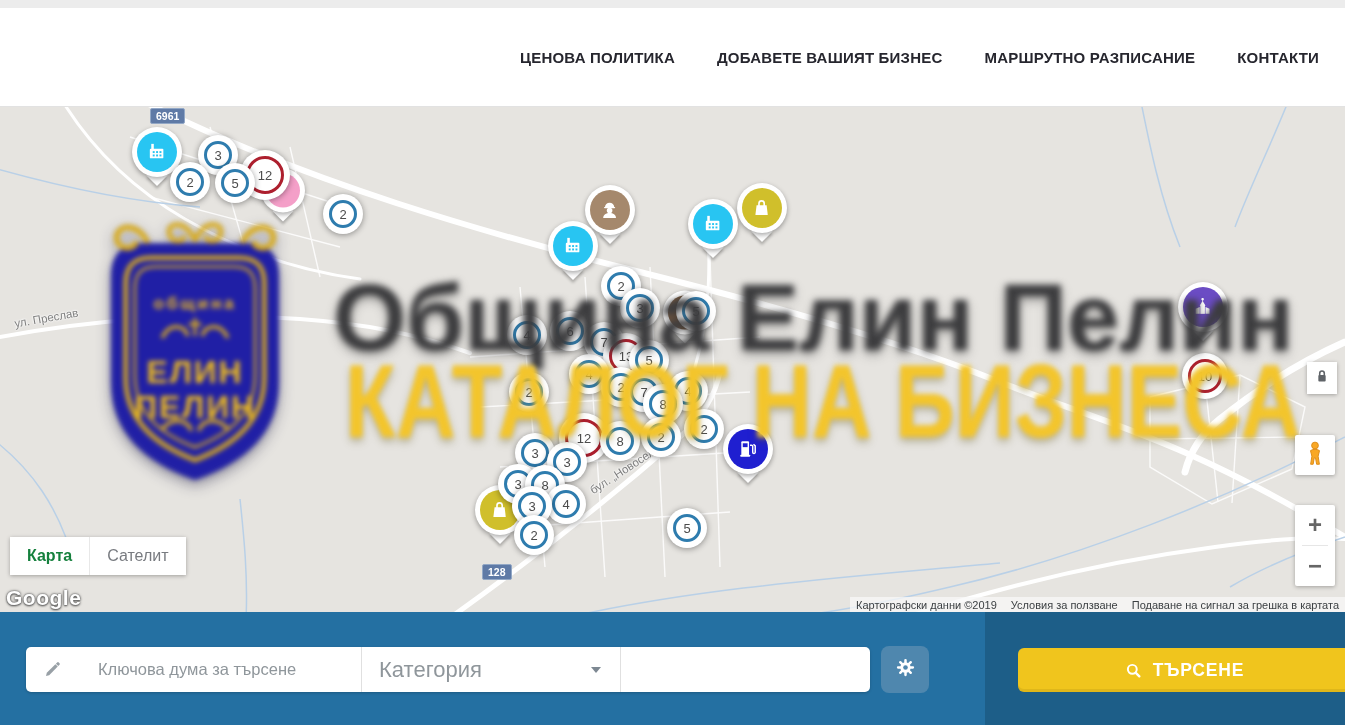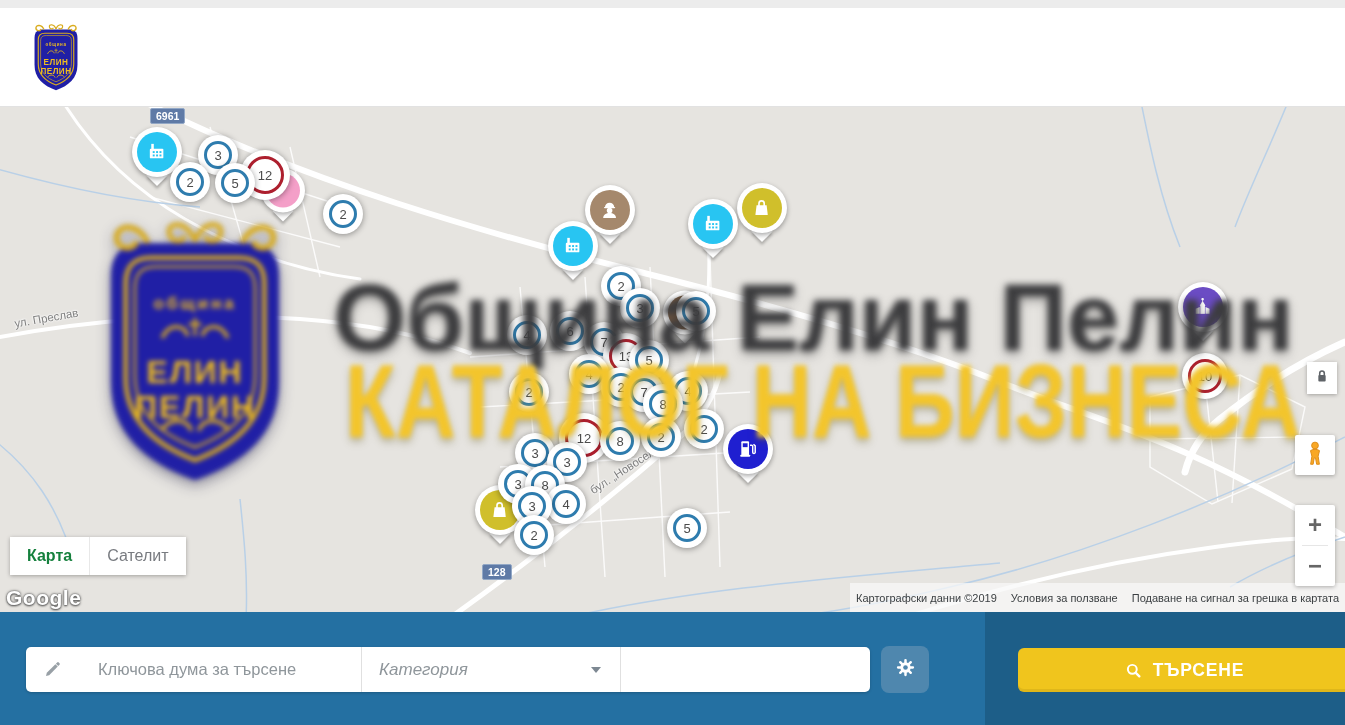--- a/index.html
+++ b/index.html
@@ -53,21 +53,21 @@
   
   .maptype { position:absolute; left:10px; top:430px; z-index:6; display:flex;
          box-shadow:0 1px 4px rgba(0,0,0,.3); cursor:pointer; }
   .maptype-btn { background:#fff; height:38px; display:flex; align-items:center; justify-content:center;
          font-size:16px; padding:0 17px; }
   .maptype-btn.active { font-weight:bold; color:#15803d; }
   .maptype-btn.inactive { color:#787b80; border-left:1px solid #e8e8e8; }
   .google-logo { position:absolute; left:6px; top:479px; z-index:6; font-size:21px; font-weight:bold; color:#fff;
          letter-spacing:.5px; cursor:pointer;
          text-shadow:0 0 2px rgba(90,90,90,.9),0 0 3px rgba(90,90,90,.7),0 1px 2px rgba(60,60,60,.8); }
-  .attribution { position:absolute; right:0; bottom:0; z-index:6; height:29px; display:flex; gap:14px;
+  .attribution { position:absolute; right:0; bottom:0; z-index:6; height:15px; display:flex; gap:14px;
          align-items:center; background:rgba(248,248,248,.75); padding:0 6px; font-size:11px; color:#3c4043; }
   .attribution span { white-space:nowrap; }
   .ctl-btn { position:absolute; z-index:6; background:#fff; box-shadow:0 1px 4px rgba(0,0,0,.3);
          display:flex; align-items:center; justify-content:center; cursor:pointer; }
   .ctl-lock { left:1307px; top:255px; width:30px; height:32px; }
   .ctl-peg { left:1295px; top:328px; width:40px; height:40px; border-radius:2px; }
   .ctl-zoom { left:1295px; top:398px; width:40px; height:81px; border-radius:2px; flex-direction:column; }
   .zoom-btn { width:40px; height:40px; display:flex; align-items:center; justify-content:center;
          font-size:24px; font-weight:bold; color:#666; cursor:pointer; }
   .zoom-div { width:26px; height:1px; background:#e6e6e6; }
@@ -76,21 +76,21 @@
   .bottom-bar { position:absolute; left:0; top:612px; width:1345px; height:113px; background:#2470a2; }
   .bottom-right { position:absolute; left:985px; top:0; width:360px; height:113px; background:#1d5e88; }
   .search-bar { position:absolute; left:26px; top:35px; width:844px; height:45px; background:#fff;
          border-radius:5px; display:flex; box-shadow:0 1px 3px rgba(0,0,0,.2); }
   .sb-sec { display:flex; align-items:center; position:relative; }
   .sb-keyword { width:336px; border-right:1px solid #e0e0e0; }
   .sb-keyword input { border:none; outline:none; width:100%; height:100%; font-size:16.5px;
          font-family:"Liberation Sans",sans-serif; color:#444; padding-left:72px; background:transparent; }
   .sb-keyword input::placeholder { color:#8f969b; }
   .pencil { position:absolute; left:16px; width:21px; height:21px; }
-  .sb-select { cursor:pointer; font-size:17px; color:#8f969b; padding-left:17px;font-style:italic; }
+  .sb-select { cursor:pointer; font-size:22px; color:#8f969b; padding-left:17px; }
   .sb-cat { width:259px; border-right:1px solid #e0e0e0; }
   .sb-loc { width:249px; }
   .caret { position:absolute; right:19px; width:0; height:0; border-left:5px solid transparent;
          border-right:5px solid transparent; border-top:6px solid #7d8892; }
   .gear-btn { position:absolute; left:881px; top:34px; width:48px; height:47px; background:#4f87ae;
          border-radius:8px; display:flex; align-items:center; justify-content:center; cursor:pointer; }
   .gear-btn svg { width:23px; height:23px; }
   .search-btn { position:absolute; left:1018px; top:36px; width:332px; height:44px; background:#f0c51d;
          border-radius:6px; display:flex; align-items:center; justify-content:center; gap:10px; cursor:pointer;
          box-shadow:inset 0 -3px 0 rgba(0,0,0,.07); }
@@ -99,40 +99,27 @@
 </style>
 </head>
 <body>
 
 <div class="page">
 
   <div class="top-strip"></div>
 
   <header class="header">
     <div class="brand">
-      <div class="brand-logo"><svg viewBox="0 0 120 152" width="100%" height="100%">
-    <path d="M14 34C14 20 22 16 34 16L86 16C98 16 106 20 106 34L106 92C106 120 88 136 60 146C32 136 14 120 14 92Z" fill="#201fa5"></path>
-    <g fill="none" stroke="#d9ac1e">
-      <path d="M22 38C22 27 28 24 36 24L84 24C92 24 98 27 98 38L98 90C98 112 84 126 60 135C36 126 22 112 22 90Z" stroke-width="2.5"></path>
-      <path d="M27 41C27 31 32 29 39 29L81 29C88 29 93 31 93 41L93 88C93 108 81 120 60 128C39 120 27 108 27 88Z" stroke-width="1.4"></path>
-      <path d="M34 16C30 5 17 5 17 13C17 19 26 21 28 15" stroke-width="3"></path>
-      <path d="M86 16C90 5 103 5 103 13C103 19 94 21 92 15" stroke-width="3"></path>
-      <path d="M60 15C56 3 44 4 46 11C47 16 54 16 54 12" stroke-width="2.6"></path>
-      <path d="M60 15C64 3 76 4 74 11C73 16 66 16 66 12" stroke-width="2.6"></path>
-      <path d="M42 68C46 59 55 61 56 67M78 68C74 59 65 61 64 67" stroke-width="2"></path>
-      <path d="M60 57v10M56.5 60.5h7" stroke-width="1.6"></path>
-      <path d="M42 118C48 111 56 113 58 119M78 118C72 111 64 113 62 119" stroke-width="2"></path>
-    </g>
-    <g fill="#eebc1e" font-family="Liberation Sans, sans-serif" font-weight="bold" text-anchor="middle">
-      <text x="60" y="52" font-size="9.5" letter-spacing="1.5">община</text>
-      <text x="60" y="93" font-size="17.5" letter-spacing="1">ЕЛИН</text>
-      <text x="60" y="112" font-size="17.5" letter-spacing="1">ПЕЛИН</text>
-    </g>
-  </svg></div>
-    </div>
+    </div>
+    <nav class="main-nav">
+        <div class="nav-item">ЦЕНОВА ПОЛИТИКА</div>
+        <div class="nav-item">ДОБАВЕТЕ ВАШИЯТ БИЗНЕС</div>
+        <div class="nav-item">МАРШРУТНО РАЗПИСАНИЕ</div>
+        <div class="nav-item">КОНТАКТИ</div>
+      </nav>
   </header>
 
   <div class="map">
     <svg class="roads" width="1345" height="505">
       <g stroke="#ffffff" fill="none" stroke-linecap="round">
         <path d="M135 -10 C300 75 500 130 640 165 S900 235 1000 275 S1180 330 1345 430" stroke-width="6"></path>
         <path d="M1345 235 C1300 255 1260 280 1220 312 C1200 328 1190 345 1185 365" stroke-width="7"></path>
         <path d="M-10 232 C80 214 190 204 300 212 C360 216 420 228 470 246" stroke-width="4"></path>
         <path d="M430 525 C520 462 600 400 680 330 C700 312 715 290 720 265" stroke-width="5"></path>
         <path d="M60 -10 C90 40 130 80 185 112 C240 144 300 164 360 172" stroke-width="3"></path>

